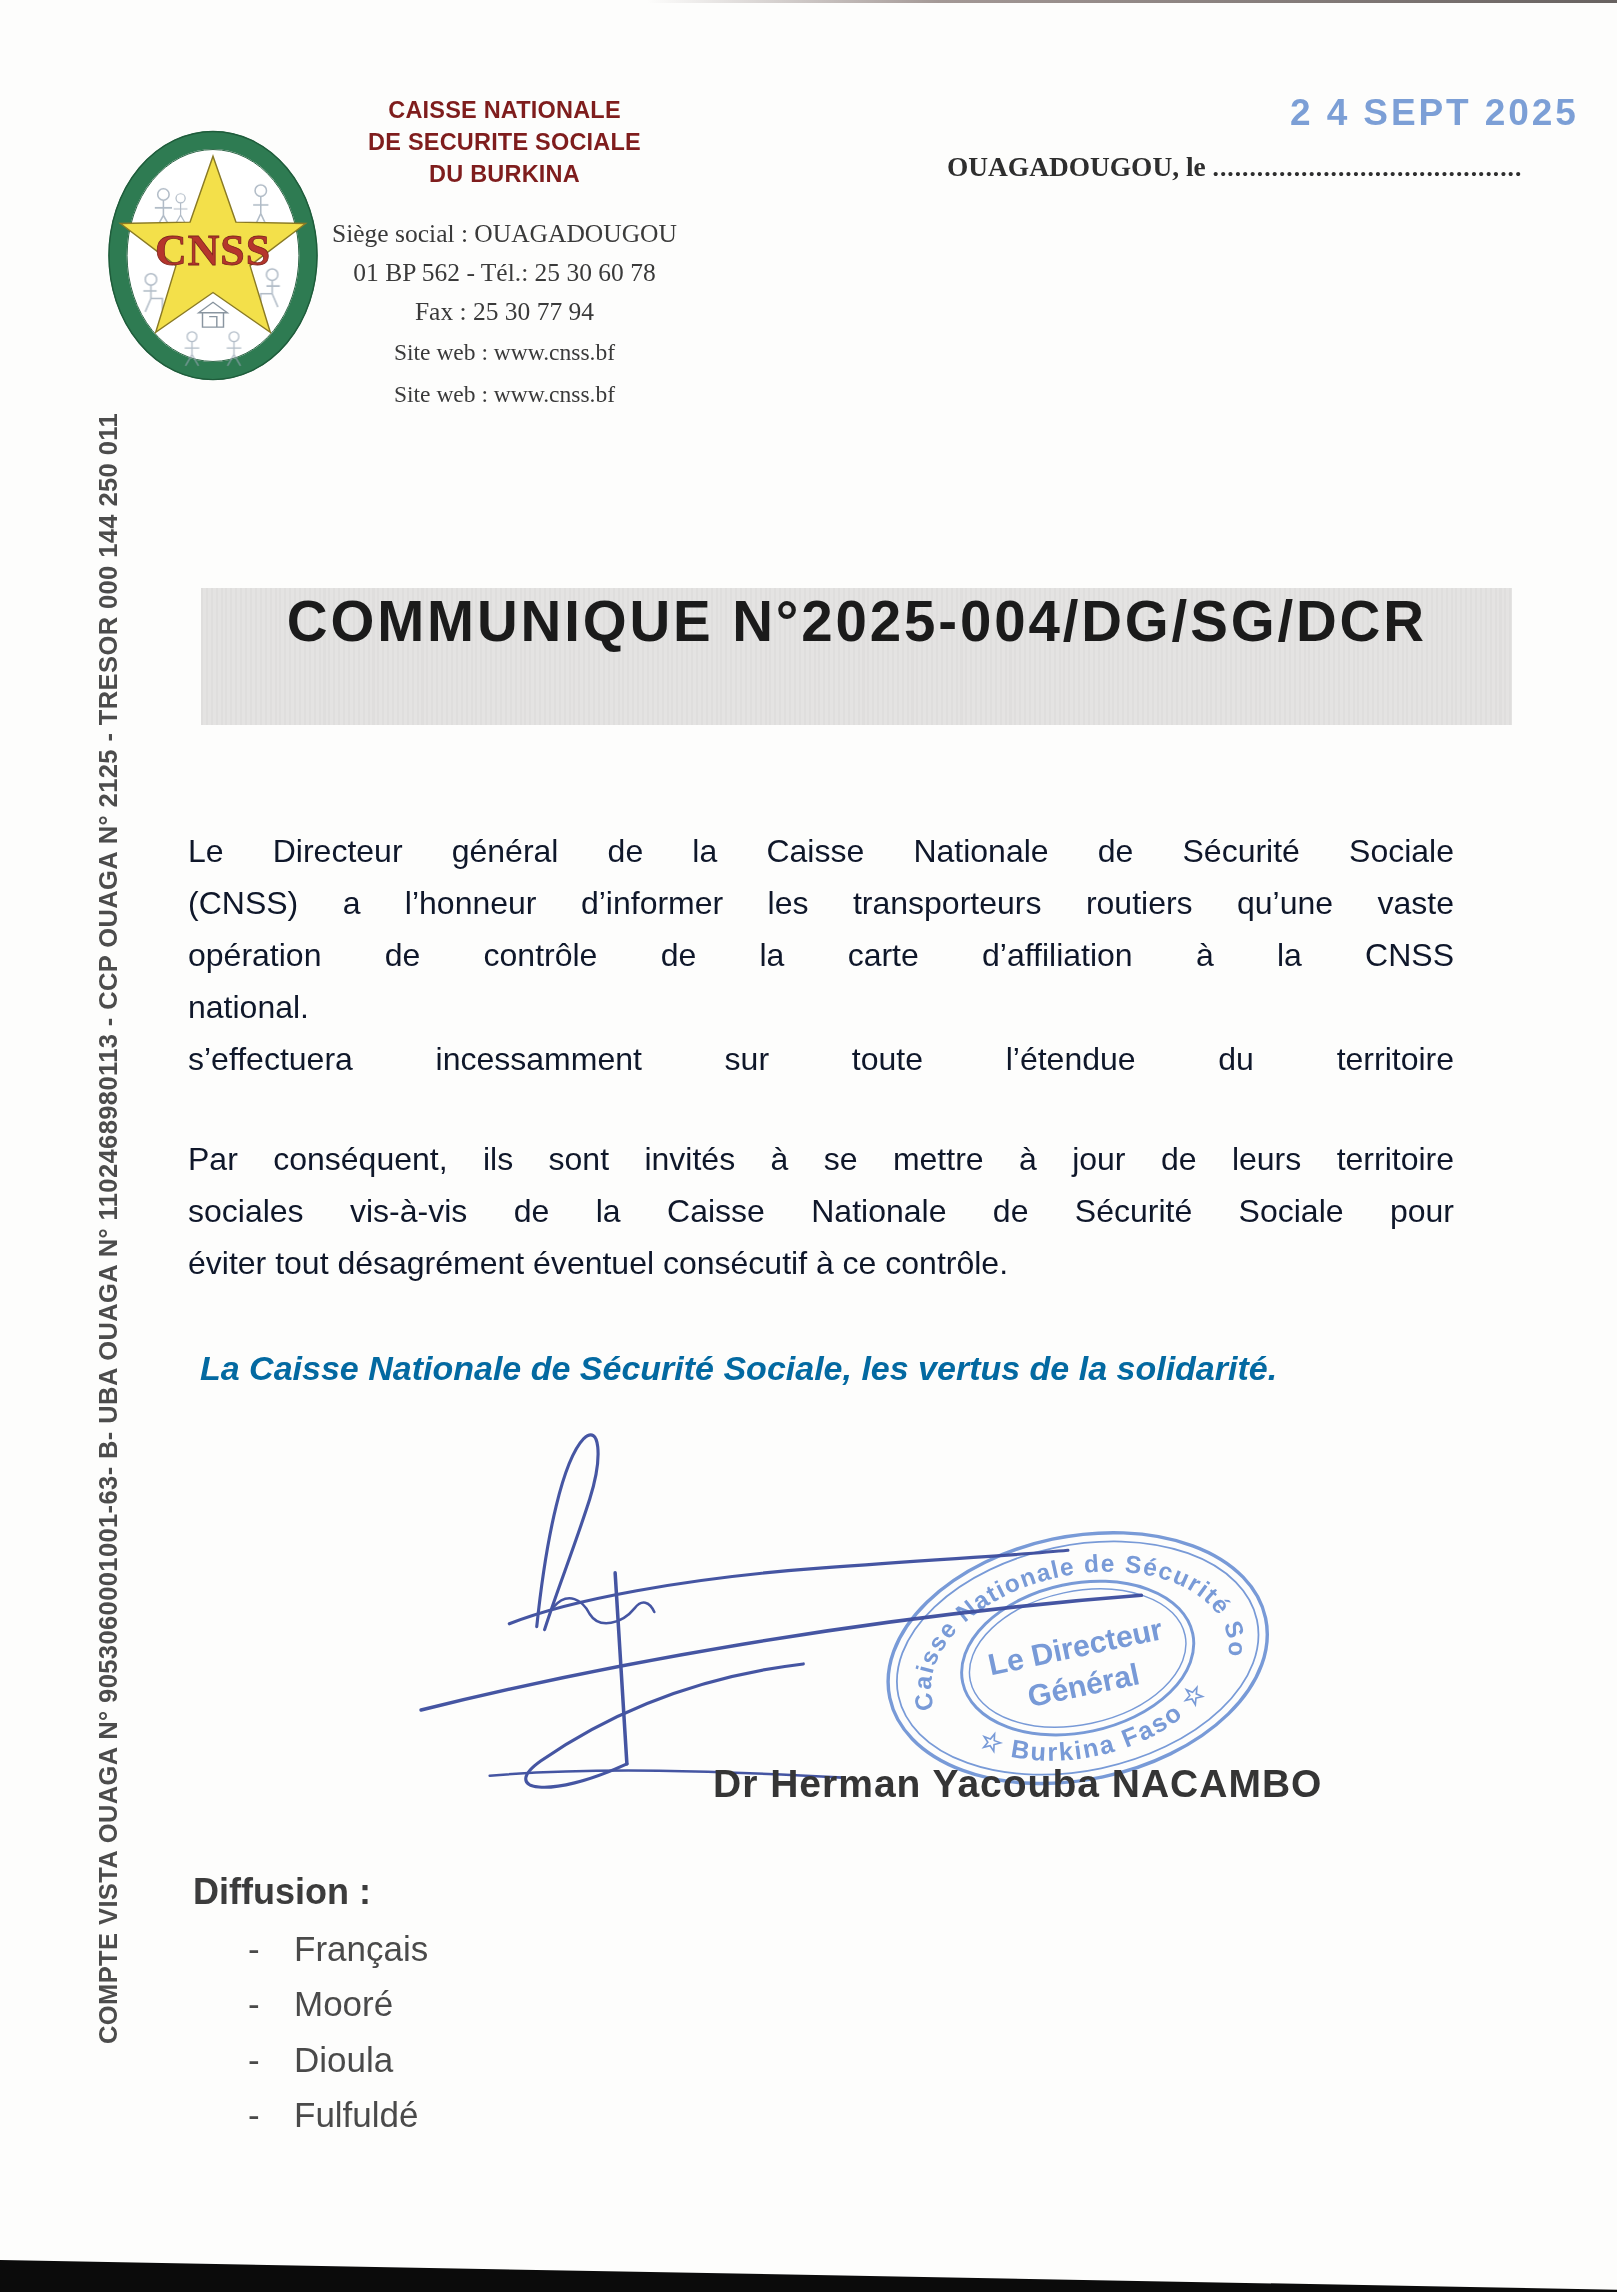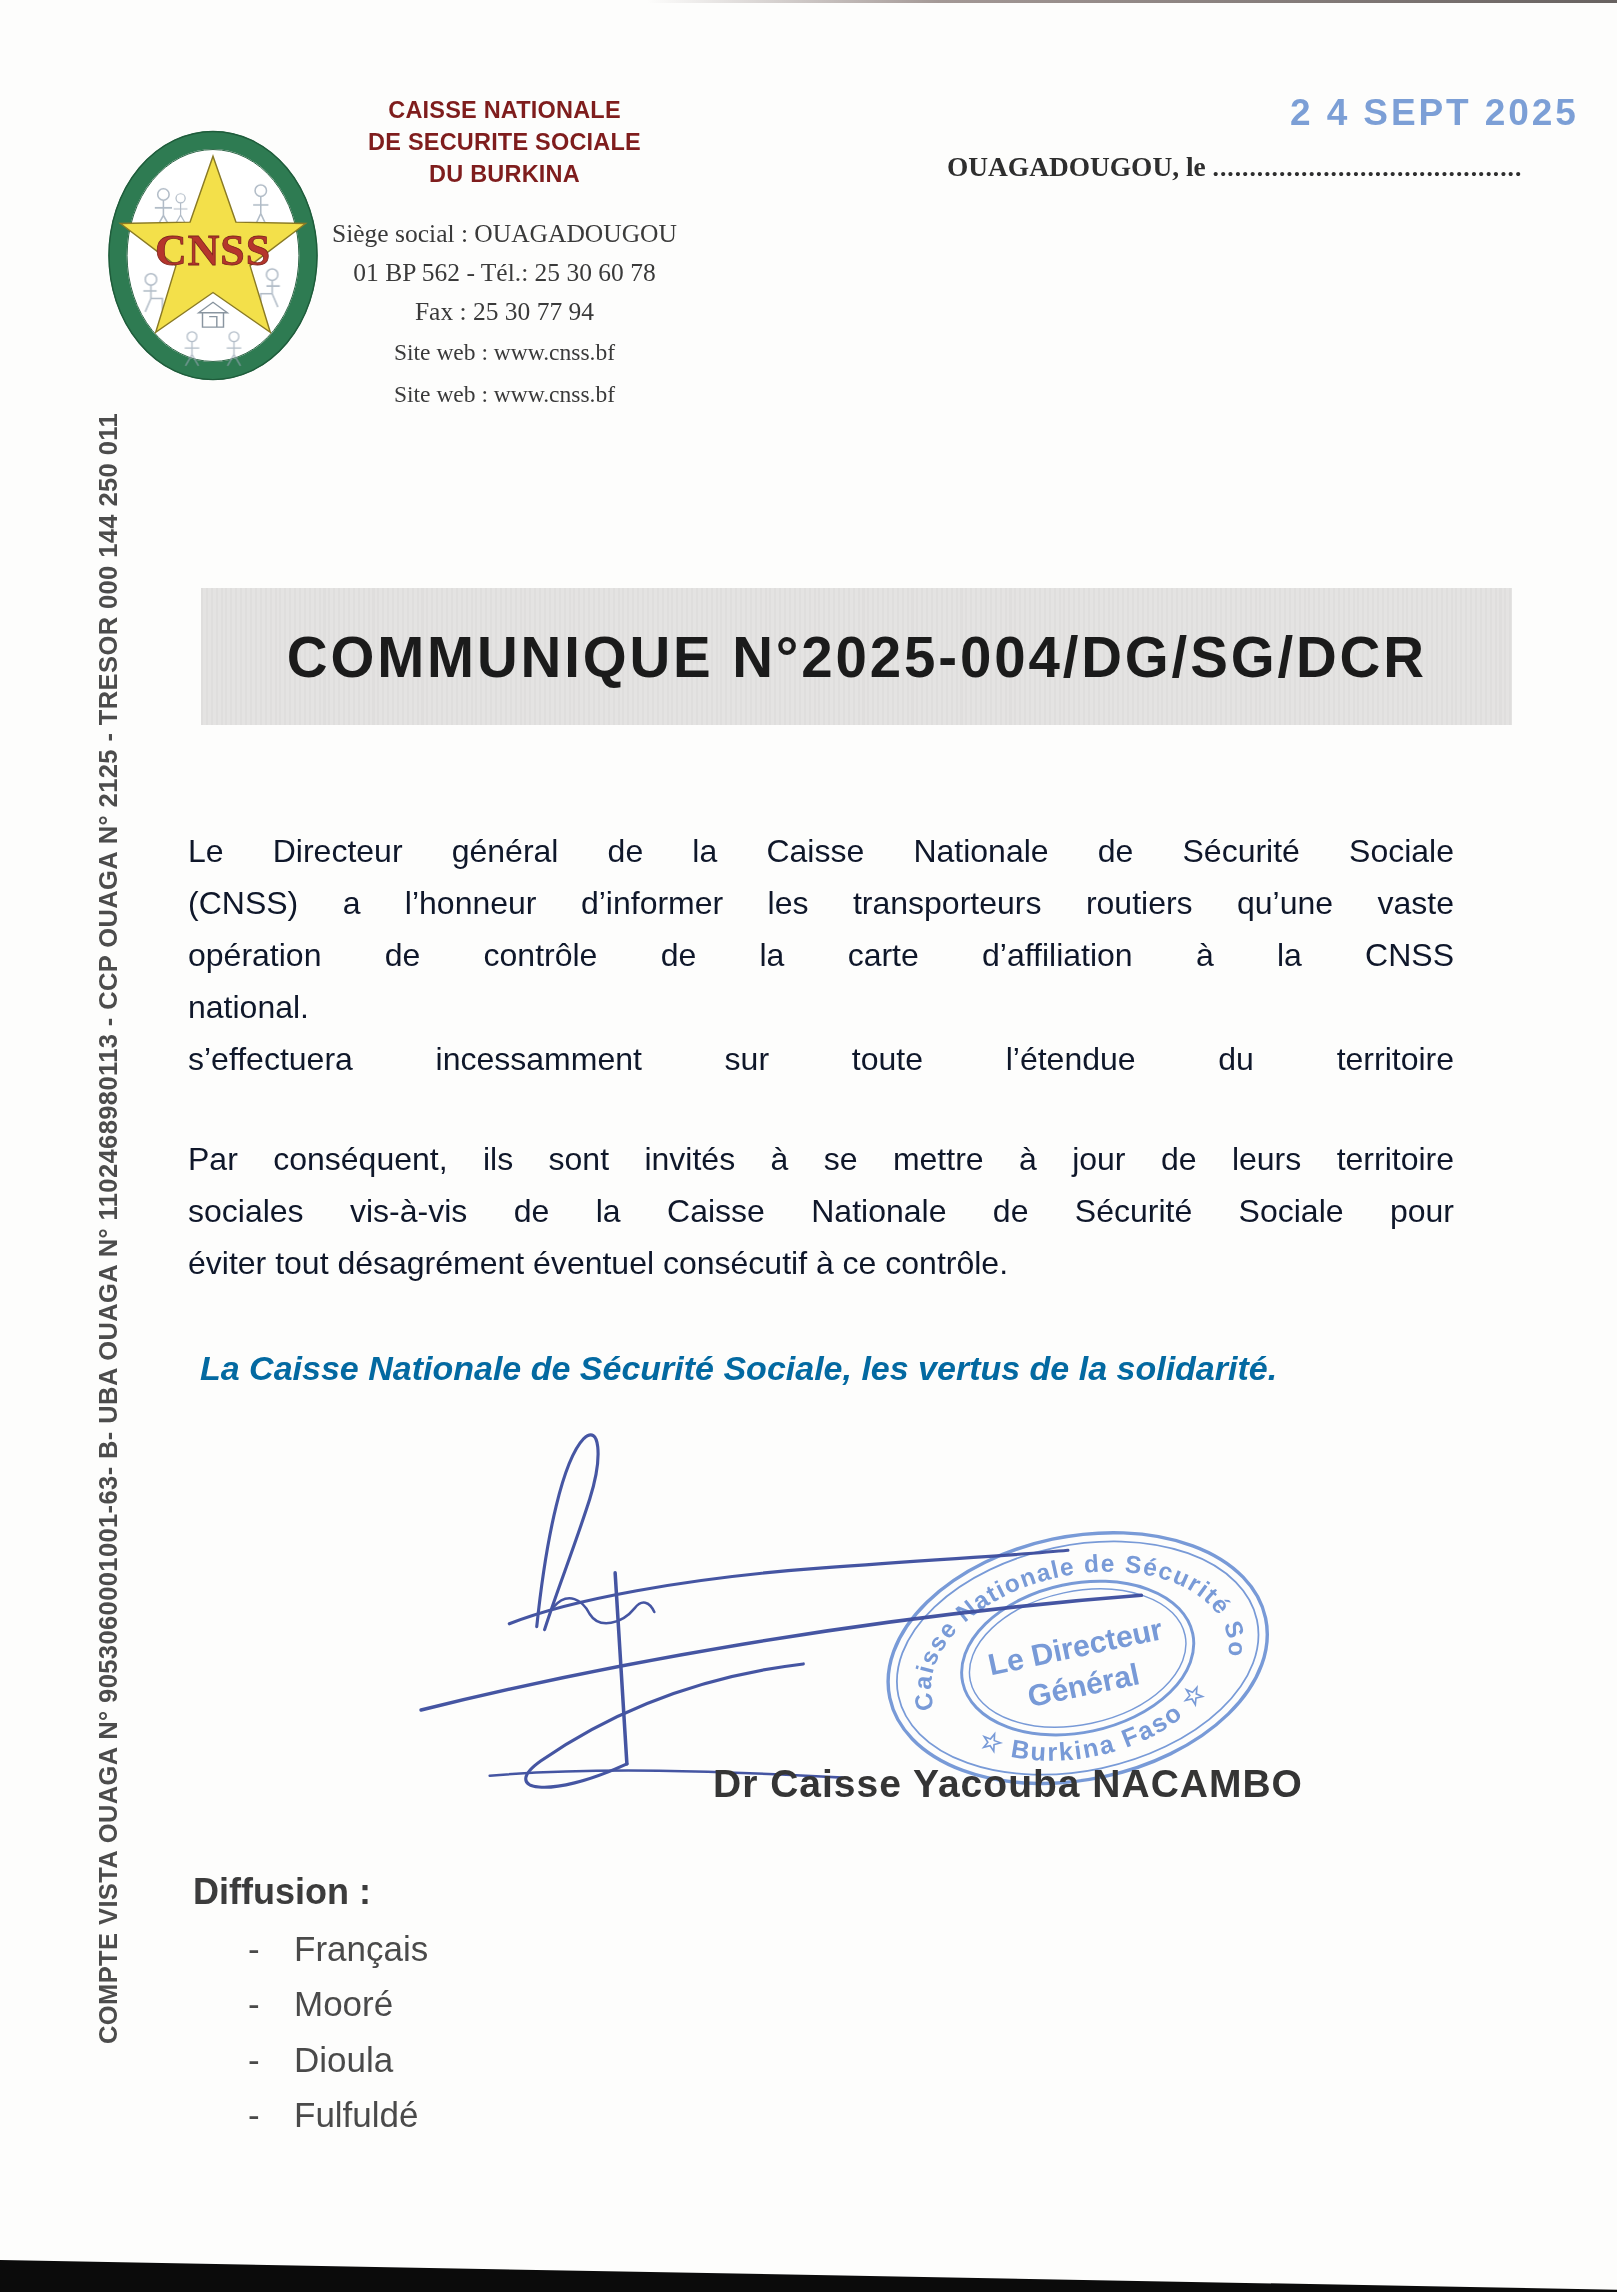--- a/index.html
+++ b/index.html
@@ -30,21 +30,21 @@
   .place-date{position:absolute;left:947px;top:152px;width:588px;
     font-family:"Liberation Serif",serif;font-weight:bold;font-size:27.4px;color:#2e2e2e;white-space:nowrap;}
   .date-dots{font-weight:bold;letter-spacing:1px;font-size:25.5px;}
   .date-stamp{position:absolute;left:1290px;top:92px;font-weight:bold;font-size:37px;
     letter-spacing:2.9px;color:#7c9fd6;white-space:nowrap;}
   
   .title-banner{
     position:absolute;left:201px;top:588px;width:1311px;height:137px;
     background:#e4e3e2;
     background-image:repeating-linear-gradient(90deg,rgba(0,0,0,.022) 0 2px,rgba(255,255,255,0) 2px 4.9px);
-    display:flex;align-items:center;justify-content:center;
+    display:flex;justify-content:center;
   }
   .title-text{font-weight:bold;font-size:57px;letter-spacing:2.9px;color:#1b1b1b;transform:scaleX(.99);white-space:nowrap;}
   
   .para{position:absolute;left:188px;width:1266px;}
   .p1{top:825px;}
   .p2{top:1133px;}
   .j-line{font-size:32px;line-height:52px;height:52px;text-align:justify;text-align-last:justify;
     color:#0f172a;white-space:normal;}
   .j-line.j-last{text-align-last:left;}
   .slogan{position:absolute;left:200px;top:1349px;width:1264px;
@@ -178,21 +178,21 @@
       <path d="M 276,268 C 288,230 306,185 322,135 C 336,90 332,58 316,73 C 295,95 278,170 268,265"></path>
       <path d="M 240,262 C 300,238 420,215 560,205 C 680,196 760,192 810,187"></path>
       <path d="M 285,245 C 300,228 315,238 322,252 C 332,268 355,262 368,246 C 375,237 383,239 388,250" stroke-width="2.6"></path>
       <path d="M 150,350 C 330,305 600,255 885,233" stroke-width="3.6"></path>
       <path d="M 360,405 C 280,442 230,432 272,402 C 350,348 440,315 540,303"></path>
       <path d="M 348,210 C 352,275 356,340 360,405" stroke-width="3.6"></path>
       <path d="M 220,417 C 330,408 450,412 580,419" stroke-width="2.6"></path>
     </g>
   </svg>
 
-  <div class="signer-name">Dr Caisse Yacouba NACAMBO</div>
+  <div class="signer-name">Dr Herman Yacouba NACAMBO</div>
 
   <div class="diffusion-label">Diffusion :</div>
   <div class="diff-item di0">
     <span class="diff-dash">-</span>
     <span>Français</span>
   </div>
   <div class="diff-item di1">
     <span class="diff-dash">-</span>
     <span>Mooré</span>
   </div>

